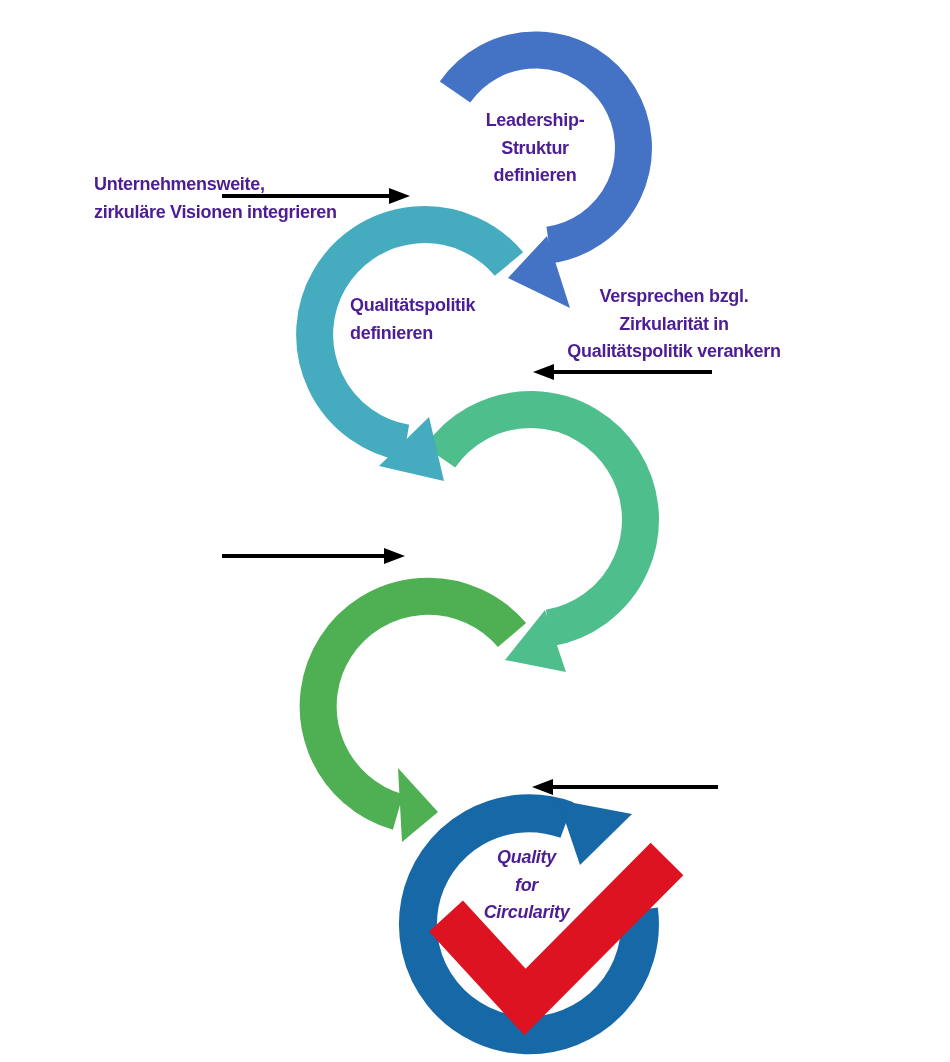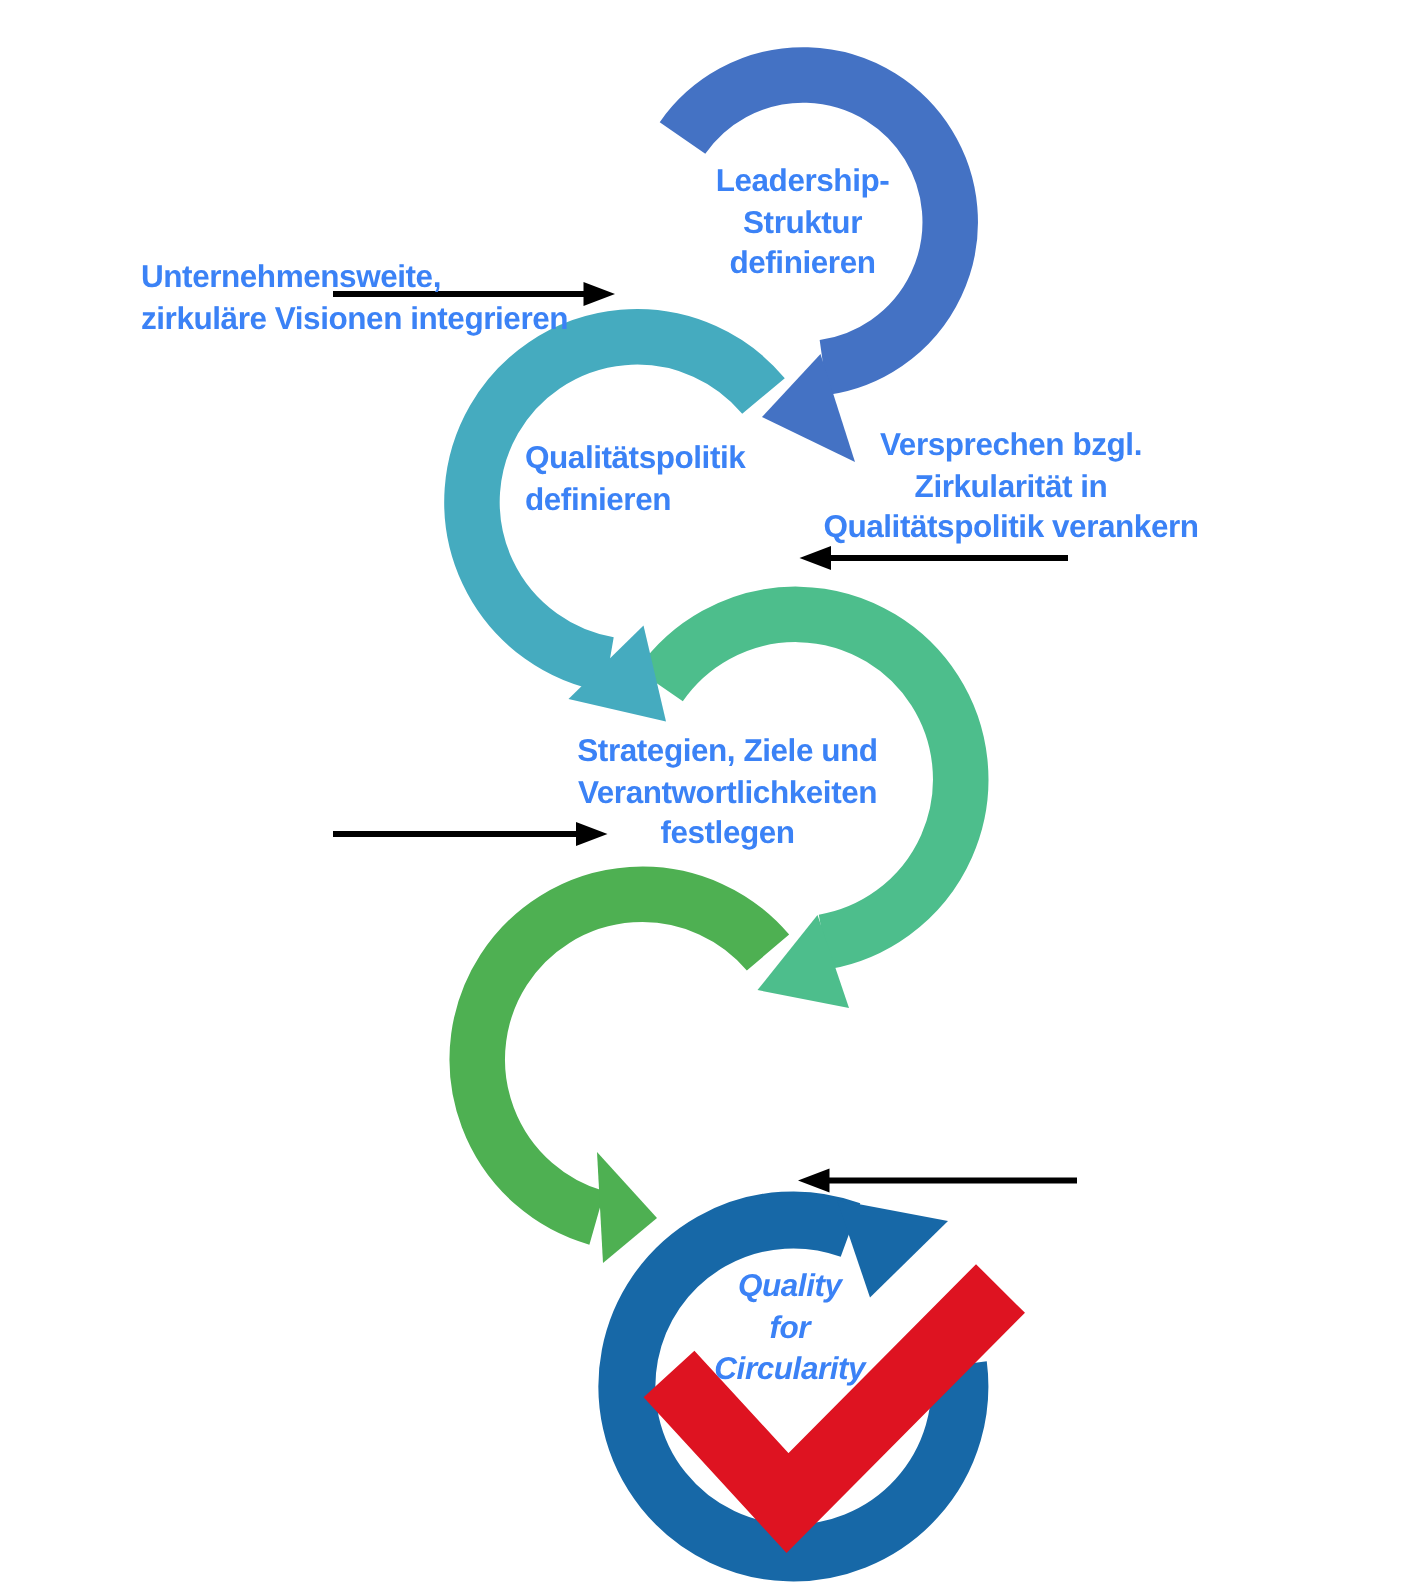--- a/index.html
+++ b/index.html
@@ -2,22 +2,22 @@
 <html><head>
 <meta charset="utf-8">
 <style>
   html,body{margin:0;padding:0;background:#ffffff;}
   body{width:950px;height:1062px;font-family:"Liberation Sans",sans-serif;}
   .stage{position:relative;width:950px;height:1062px;background:#ffffff;overflow:hidden;}
   .diagram-svg{position:absolute;left:0;top:0;width:950px;height:1062px;}
   .label{
     position:absolute;
     white-space:pre-line;
-    color:#3b82f6;
-    font-size:21px;
+    color:#4c1d95;
+    font-size:18px;
     line-height:27.5px;
     font-weight:600;
     letter-spacing:-0.3px;
   }
   .align-left{text-align:left;}
   .align-right{text-align:center;}
   .align-center{text-align:center;}
   
   .step-label-1{left:440px;top:107px;width:190px;}
   .step-label-2{left:350px;top:292px;width:230px;}
@@ -70,23 +70,20 @@
       <line x1="718" y1="787" x2="550" y2="787" stroke-width="4" stroke="#000000"></line>
       <polygon points="532,787 553,779 553,795" fill="#000000"></polygon>
     </g>
   </svg>
 
   <div class="label step-label-1 align-center">Leadership-
 Struktur
 definieren</div>
   <div class="label step-label-2 align-left">Qualitätspolitik
 definieren</div>
-  <div class="label step-label-3 align-right">Strategien, Ziele und
-Verantwortlichkeiten
-festlegen</div>
   <div class="label step-label-5 align-center">Quality
 for
 Circularity</div>
 
   <div class="label annotation-1 align-left">Unternehmensweite,
 zirkuläre Visionen integrieren</div>
   <div class="label annotation-2 align-right">Versprechen bzgl.
 Zirkularität in
 Qualitätspolitik verankern</div>
 

